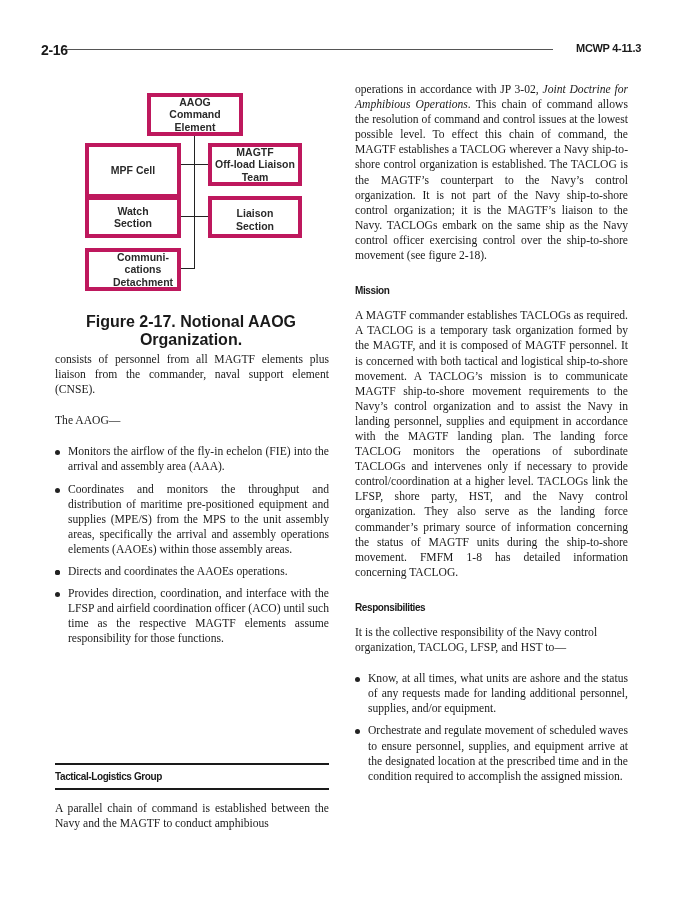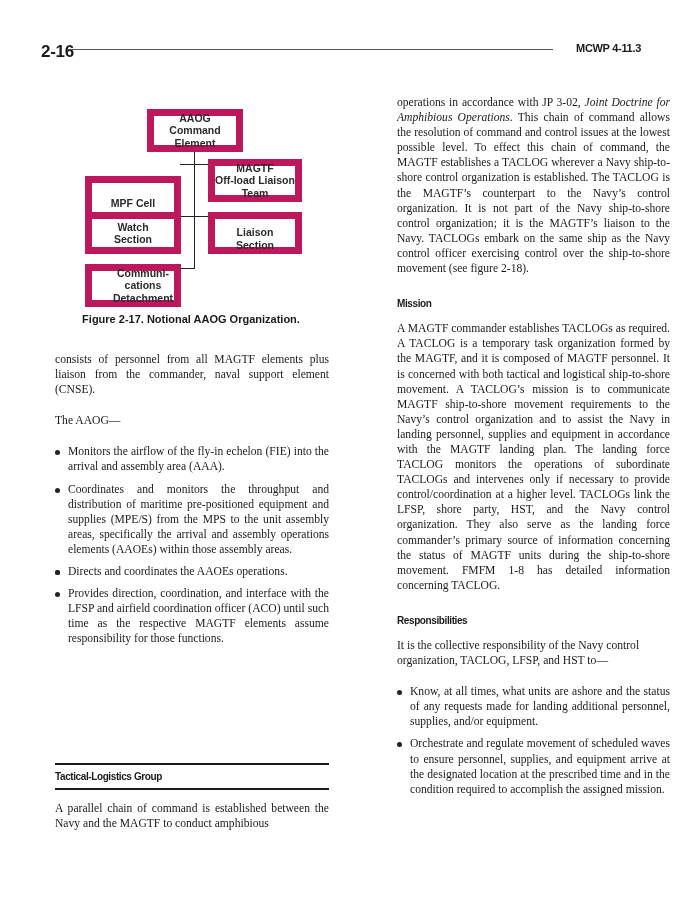--- a/index.html
+++ b/index.html
@@ -1,32 +1,32 @@
 <!DOCTYPE html>
 <html><head>
 <meta charset="utf-8">
 <style>
   html, body { margin: 0; padding: 0; background: #ffffff; }
   body { width: 695px; height: 899px; position: relative; overflow: hidden; color: #1a1a1a; }
   .serif { font-family: "Liberation Serif", "DejaVu Serif", serif; }
   .sans { font-family: "Liberation Sans", "DejaVu Sans", sans-serif; }
 
   .header { position: absolute; top: 42px; left: 41px; width: 600px; height: 16px; }
-  .header .pg { position: absolute; left: 0; top: 0; font-weight: bold; font-size: 17px; letter-spacing: -0.3px; }
+  .header .pg { position: absolute; left: 0; top: 0; font-weight: bold; font-size: 14px; letter-spacing: -0.3px; }
   .header .doc { position: absolute; right: 0; top: 0; font-weight: bold; font-size: 11px; letter-spacing: -0.3px; }
   .header .rule { position: absolute; left: 26px; right: 88px; top: 7px; height: 1px; background: #555; }
 
   .chart { position: absolute; left: 0; top: 0; width: 340px; height: 300px; }
-  .box { position: absolute; border: 7px solid #be185d; background: #fff; box-sizing: border-box;
+  .box { position: absolute; border: 4px solid #be185d; background: #fff; box-sizing: border-box;
          display: flex; align-items: center; justify-content: center; text-align: center;
-         font-weight: bold; font-size: 10.5px; line-height: 12.5px; color: #2a2a2a; margin-top: 16px; }
+         font-weight: bold; font-size: 10.5px; line-height: 12.5px; color: #2a2a2a; }
   .vline { position: absolute; background: #222; width: 1px; }
   .hline { position: absolute; background: #222; height: 1px; }
 
-  .caption { position: absolute; left: 54px; top: 313px; width: 274px; text-align: center; font-weight: bold; font-size: 11px; }
+  .caption { position: absolute; left: 54px; top: 313px; width: 274px; text-align: center; font-weight: bold; font-size: 16px; }
 
   .col { position: absolute; font-size: 11.6px; line-height: 15.1px; text-align: justify; }
   .col p { margin: 0; }
   .left { left: 55px; width: 274px; }
   .right { left: 355px; width: 273px; }
 
   .bullets { list-style: none; margin: 0; padding: 0; }
   .bullets li { position: relative; padding-left: 13px; }
   .bullets li .dot { position: absolute; left: 0; top: 6px; width: 5px; height: 5px; border-radius: 50%; background: #222; }
 
@@ -52,21 +52,21 @@
   <div class="hline" style="left:180px; top:216px; width:28px;"></div>
   <div class="hline" style="left:180px; top:268px; width:15px;"></div>
 
   <div class="box" style="left:147px; top:93px; width:96px; height:43px;">
     <div>
       <div>AAOG</div>
       <div>Command</div>
       <div>Element</div>
     </div>
   </div>
-  <div class="box" style="left:85px; top:160px; width:96px; height:55px;">
+  <div class="box" style="left:85px; top:143px; width:96px; height:55px;">
     <div>MPF Cell</div>
   </div>
   <div class="box" style="left:208px; top:143px; width:94px; height:43px;">
     <div>
       <div>MAGTF</div>
       <div>Off-load Liaison</div>
       <div>Team</div>
     </div>
   </div>
   <div class="box" style="left:85px; top:196px; width:96px; height:42px;">
@@ -106,21 +106,21 @@
 
 <div class="tlg-wrap">
   <div class="r1"></div>
   <div class="t h2">Tactical-Logistics Group</div>
   <div class="r2"></div>
 </div>
 <div class="col left serif" style="top:801px;">
   <p>A parallel chain of command is established between the Navy and the MAGTF to conduct amphibious</p>
 </div>
 
-<div class="col right serif" style="top:95px;margin-left:42px;">
+<div class="col right serif" style="top:82px;">
   <p><span>operations in accordance with JP 3-02, </span><i>Joint Doctrine for Amphibious Operations</i><span>. This chain of command allows the resolution of command and control issues at the lowest possible level. To effect this chain of command, the MAGTF establishes a TACLOG wherever a Navy ship-to-shore control organization is established. The TACLOG is the MAGTF’s counterpart to the Navy’s control organization. It is not part of the Navy ship-to-shore control organization; it is the MAGTF’s liaison to the Navy. TACLOGs embark on the same ship as the Navy control officer exercising control over the ship-to-shore movement (see figure 2-18).</span></p>
 
   <div class="h2" style="margin-top:20px;">Mission</div>
   <p style="margin-top:10px;">A MAGTF commander establishes TACLOGs as required. A TACLOG is a temporary task organization formed by the MAGTF, and it is composed of MAGTF personnel. It is concerned with both tactical and logistical ship-to-shore movement. A TACLOG’s mission is to communicate MAGTF ship-to-shore movement requirements to the Navy’s control organization and to assist the Navy in landing personnel, supplies and equipment in accordance with the MAGTF landing plan. The landing force TACLOG monitors the operations of subordinate TACLOGs and intervenes only if necessary to provide control/coordination at a higher level. TACLOGs link the LFSP, shore party, HST, and the Navy control organization. They also serve as the landing force commander’s primary source of information concerning the status of MAGTF units during the ship-to-shore movement. FMFM 1-8 has detailed information concerning TACLOG.</p>
 
   <div class="h2" style="margin-top:20px;">Responsibilities</div>
   <p style="margin-top:10px; text-align:left;">It is the collective responsibility of the Navy control organization, TACLOG, LFSP, and HST to—</p>
   <ul class="bullets" style="margin-top:16px;">
     <li><span class="dot"></span><span>Know, at all times, what units are ashore and the status of any requests made for landing additional personnel, supplies, and/or equipment.</span></li>
     <li style="margin-top:7px;"><span class="dot"></span><span>Orchestrate and regulate movement of scheduled waves to ensure personnel, supplies, and equipment arrive at the designated location at the prescribed time and in the condition required to accomplish the assigned mission.</span></li>

